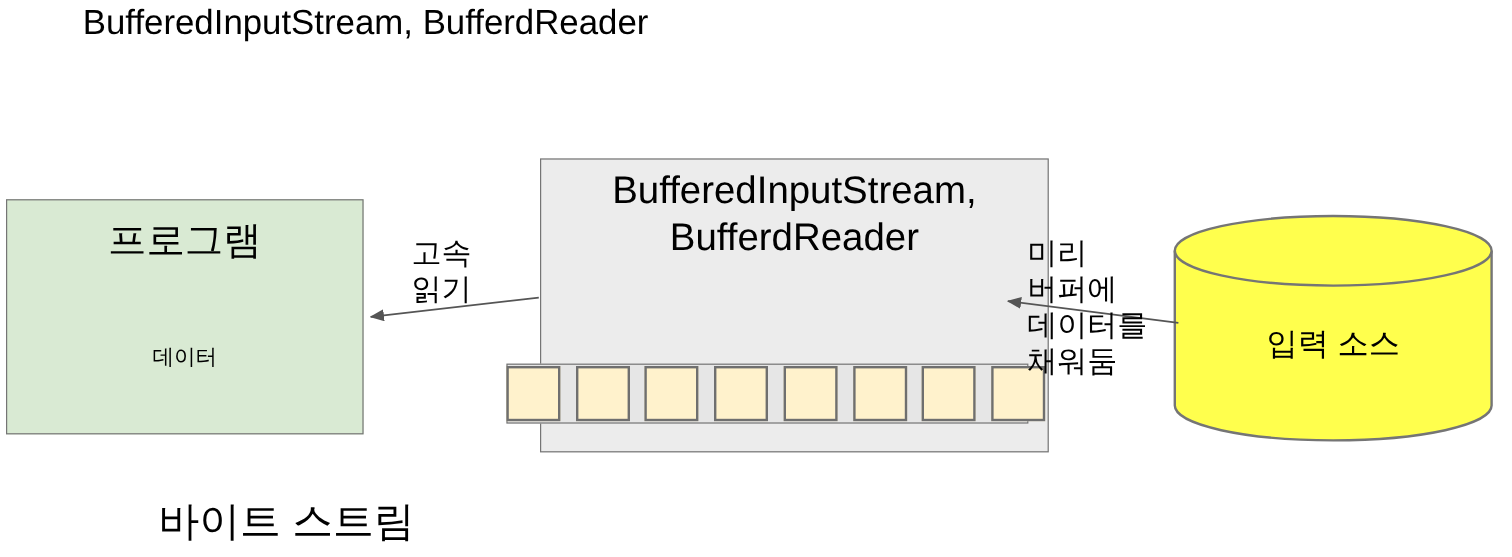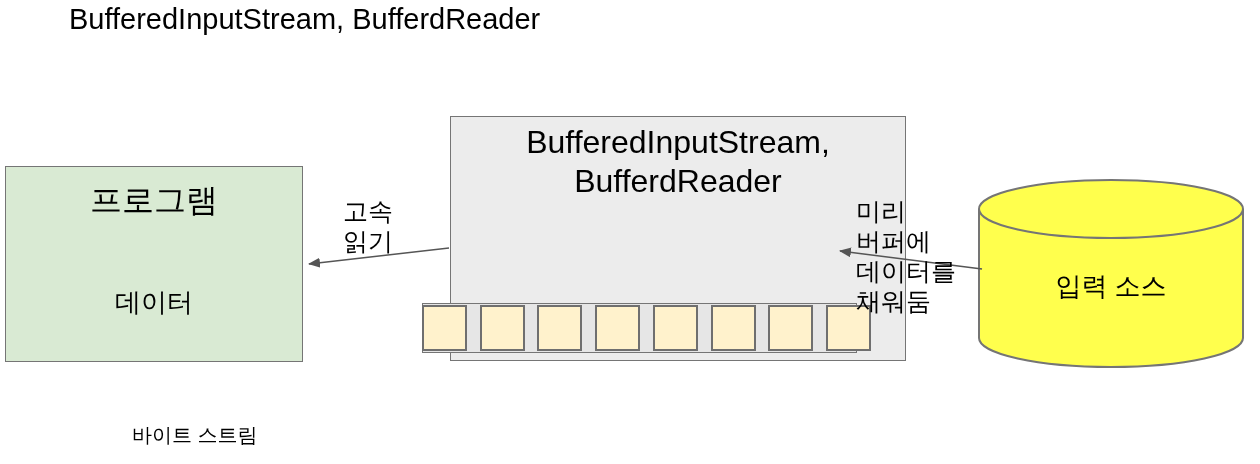--- a/index.html
+++ b/index.html
@@ -31,27 +31,27 @@
     z-index: 1;
   }
   .program-box .box-label-top {
     margin-top: 12px;
     text-align: center;
     font-size: 32px;
   }
   .program-box .box-label-bottom {
     margin-top: 62px;
     text-align: center;
-    font-size: 26px;
+    font-size: 18px;
   }
   .buffer-box {
     position: absolute;
     left: 450px;
-    top: 116px;
-    width: 456px;
+    top: 132px;
+    width: 424px;
     height: 245px;
     background: var(--buffer-box-fill, #ececec);
     border: 1.5px solid var(--border, #757575);
     box-sizing: border-box;
     z-index: 1;
   }
   .buffer-box .buffer-box-title {
     margin-top: 6px;
     text-align: center;
     font-size: 32px;
@@ -118,21 +118,21 @@
     left: 979px;
     top: 271px;
     width: 264px;
     text-align: center;
     font-size: 26px;
     white-space: nowrap;
   }
   .byte-stream-label {
     left: 132px;
     top: 420px;
-    font-size: 20px;
+    font-size: 34px;
     white-space: nowrap;
   }
 </style>
 </head>
 <body>
 
 <div class="canvas" style="--program-box-fill: #d9ead3; --buffer-box-fill: #ececec; --buffer-cell-fill: #fff2cc; --cylinder-fill: #ffff4d; --border: #757575; --arrow: #555555; --text: #000000;">
 
   <div class="page-title">BufferedInputStream, BufferdReader</div>
 

